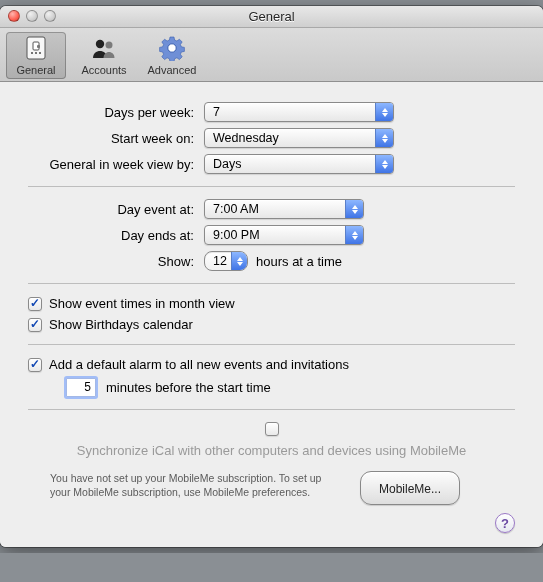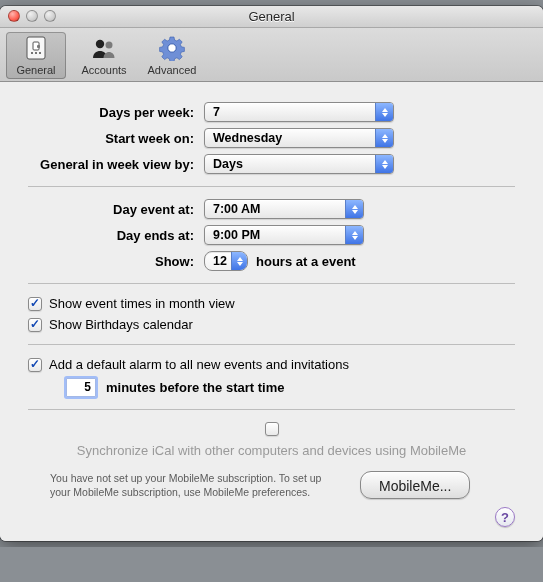--- a/index.html
+++ b/index.html
@@ -72,21 +72,20 @@
     margin-bottom: 2px;
   }
   .content {
     padding: 14px 28px 14px 28px;
     background: #eee;
   }
   .row {
     display: flex;
     align-items: center;
     margin: 6px 0;
-    font-weight: bold;
   }
   .label {
     width: 176px;
     text-align: right;
     padding-right: 10px;
     font-size: 13px;
     color: #000;
   }
   .aqua-popup {
     display:flex;align-items:center;
@@ -156,25 +155,25 @@
     border-radius:1px;
     text-align:right;padding:1px 4px 0 0;font-size:12px;
     background:#fff;
   }
   .disabled-text { color:#9a9a9a;flex-direction:column; }
   .info {
     font-size:10.5px;color:#5b5b5b;line-height:1.35;
     max-width:290px;
   }
   .pushbtn {
-    height:28px;padding:1px 18px 0;
+    height:34px;padding:1px 18px 0;
     border:1px solid #888;border-radius:11px;
     background:linear-gradient(#fdfdfd,#dedede);
     box-shadow: 0 1px 1px rgba(0,0,0,.15), inset 0 1px 0 #fff;
-    font-size:14px;color:#222;
+    font-size:12px;color:#222;
     cursor: default;
   }
   .help {
     width:20px;height:20px;border-radius:50%;
     border:1px solid #9b79c6;
     background:linear-gradient(#fff,#e6e8f0);
     color:#6a49a3;font-weight:bold;font-size:13px;
     display:flex;align-items:center;justify-content:center;
     box-shadow:0 1px 1px rgba(0,0,0,.2);
     cursor: default;
@@ -295,21 +294,21 @@
 
     <div class="row">
       <div class="label">Show:</div>
       <div class="stepper-field">
         <div class="num">12</div>
         <div class="cap">
             <div class="arr up"></div>
             <div class="arr dn"></div>
           </div>
       </div>
-      <div style="margin-left:8px;font-size:13px">hours at a event</div>
+      <div style="margin-left:8px;font-size:13px">hours at a time</div>
     </div>
 
     <hr class="sep">
 
     <div class="chkrow">
       <div class="chkbox checked"></div>
       <div>Show event times in month view</div>
     </div>
     <div class="chkrow">
       <div class="chkbox checked"></div>

